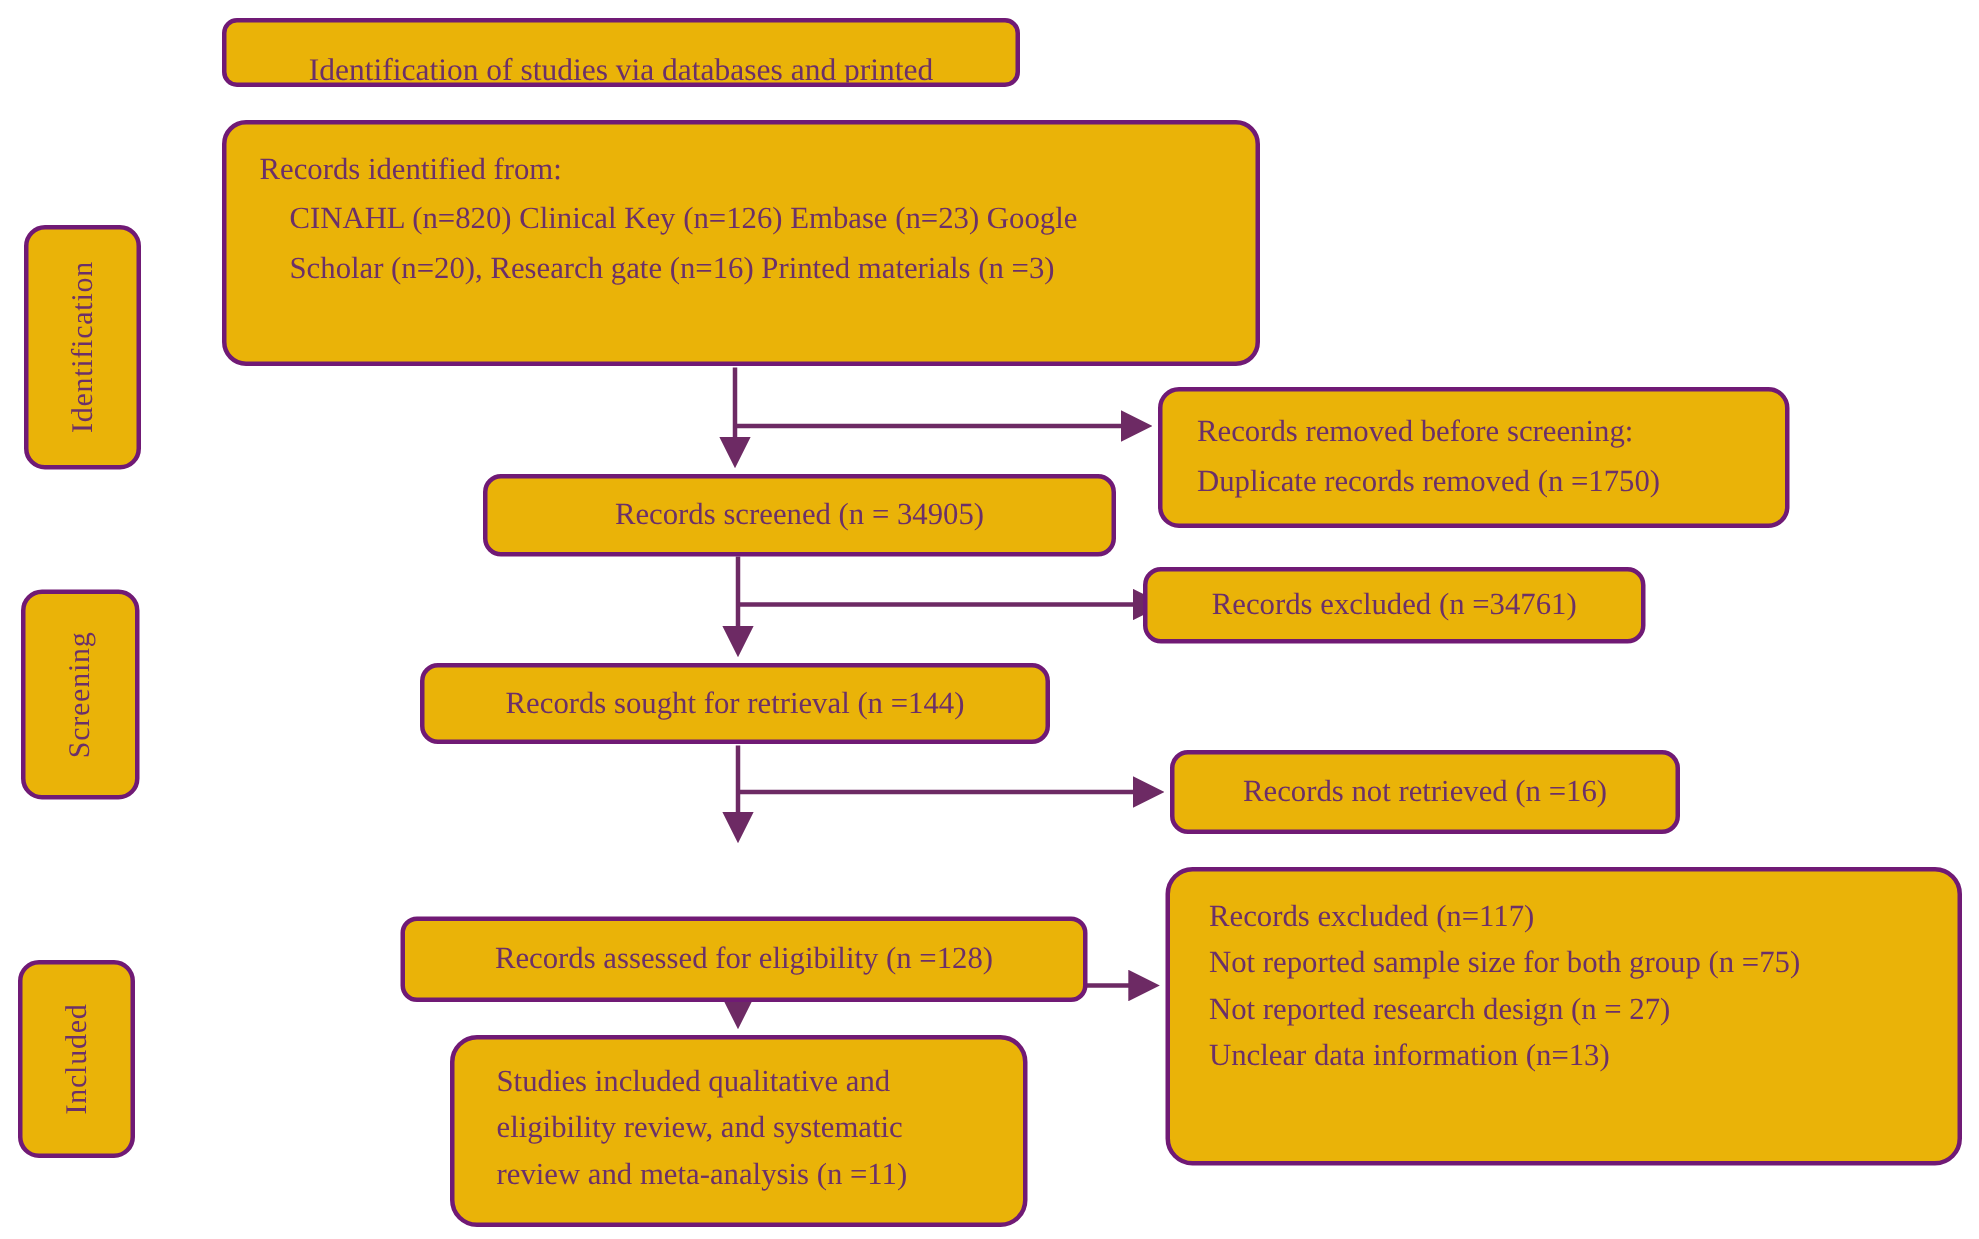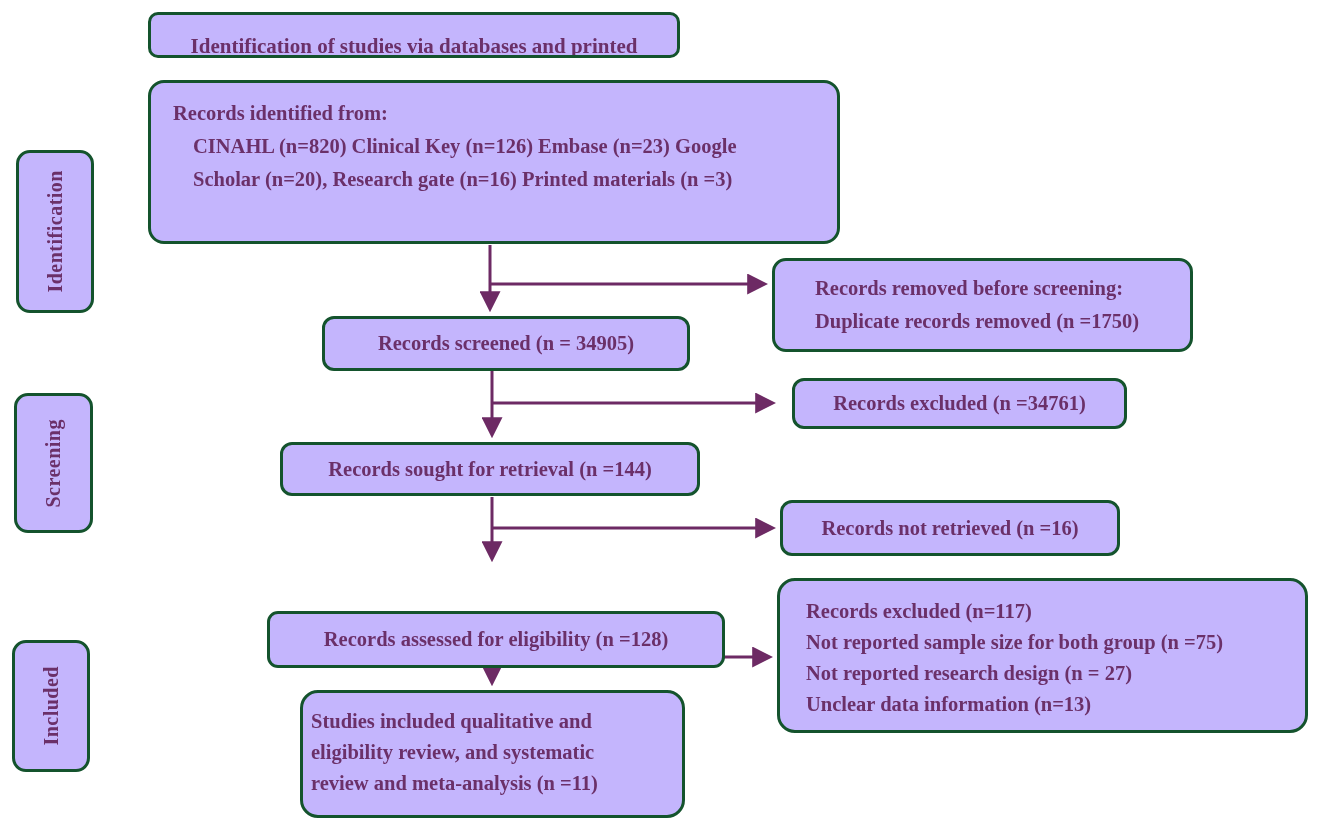--- a/index.html
+++ b/index.html
@@ -3,44 +3,44 @@
 <meta charset="utf-8">
 <style>
   html,body { margin:0; padding:0; background:#ffffff; }
   .stage {
     position:relative; width:1319px; height:826px; background:#ffffff;
     font-family:"Liberation Serif","DejaVu Serif",serif; color:#6b3069;
     overflow:hidden;
   }
   .connectors { position:absolute; left:0; top:0; width:1319px; height:826px; pointer-events:none; }
   .box {
-    position:absolute; background:#c4b5fd; border:3px solid #14532d;
-    box-sizing:border-box; font-size:20.5px; color:#6b3069;font-weight:bold;
+    position:absolute; background:#eab308; border:3px solid #701a75;
+    box-sizing:border-box; font-size:20.5px; color:#6b3069;
   }
   .center { display:flex; align-items:center; justify-content:center; text-align:center; }
   .side   { display:flex; align-items:center; justify-content:center; }
   .vtext  { writing-mode:vertical-rl; transform:rotate(180deg); font-size:20px; letter-spacing:0.5px; }
   .indent { padding-left:20px; }
 
   #title-box      { left:148px; top:12px;  width:532px; height:46px;  border-radius:10px; overflow:hidden; text-align:center; padding-top:17px; font-size:21px; line-height:28px; }
   #identified-box { left:148px; top:80px;  width:692px; height:164px; border-radius:16px; padding:14px 8px 0 22px; line-height:33px; }
 
   #side-identification { left:16px; top:150px; width:78px; height:163px; border-radius:14px; }
   #side-screening      { left:14px; top:393px; width:79px; height:140px; border-radius:14px; }
   #side-included       { left:12px; top:640px; width:78px; height:132px; border-radius:14px; }
 
-  #screened-box  { left:322px; top:316px; width:368px; height:55px; border-radius:12px; }
+  #screened-box  { left:322px; top:316px; width:422px; height:55px; border-radius:12px; }
   #sought-box    { left:280px; top:442px; width:420px; height:54px; border-radius:12px; }
   #assessed-box  { left:267px; top:566px; width:458px; height:57px; border-radius:11px;margin-top:45px; }
-  #included-box  { left:300px; top:690px; width:385px; height:128px; border-radius:18px; padding:13px 6px 0 8px; line-height:31px; }
+  #included-box  { left:300px; top:690px; width:385px; height:128px; border-radius:18px; padding:13px 6px 0 28px; line-height:31px; }
 
-  #removed-box      { left:772px; top:258px; width:421px; height:94px;  border-radius:14px; padding:11px 6px 0 40px; line-height:33px; }
-  #excluded1-box    { left:792px; top:378px; width:335px; height:51px;  border-radius:12px; }
+  #removed-box      { left:772px; top:258px; width:421px; height:94px;  border-radius:14px; padding:11px 6px 0 23px; line-height:33px; }
+  #excluded1-box    { left:762px; top:378px; width:335px; height:51px;  border-radius:12px; }
   #notretrieved-box { left:780px; top:500px; width:340px; height:56px;  border-radius:12px; }
-  #excluded2-box    { left:777px; top:578px; width:531px; height:155px; border-radius:18px; padding:15px 6px 4px 26px; line-height:31px; }
+  #excluded2-box    { left:777px; top:578px; width:531px; height:199px; border-radius:18px; padding:15px 6px 4px 26px; line-height:31px; }
 </style>
 </head>
 <body>
 
 <div class="stage">
 
   <svg class="connectors" viewBox="0 0 1319 826" xmlns="http://www.w3.org/2000/svg">
     <defs>
       <marker id="arrow" viewBox="0 0 10 10" refX="8" refY="5" markerWidth="7" markerHeight="7" orient="auto">
         <path d="M0,0 L10,5 L0,10 z" fill="#6d2a64"></path>

